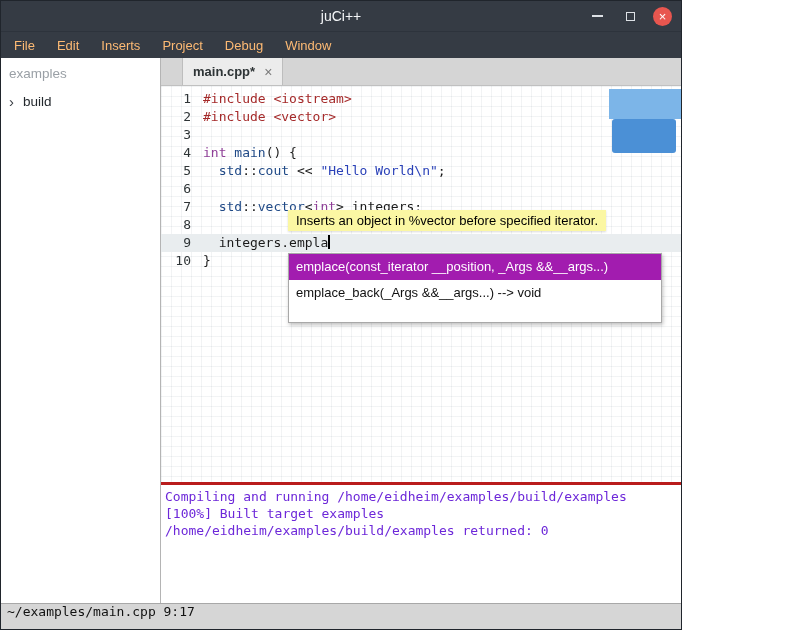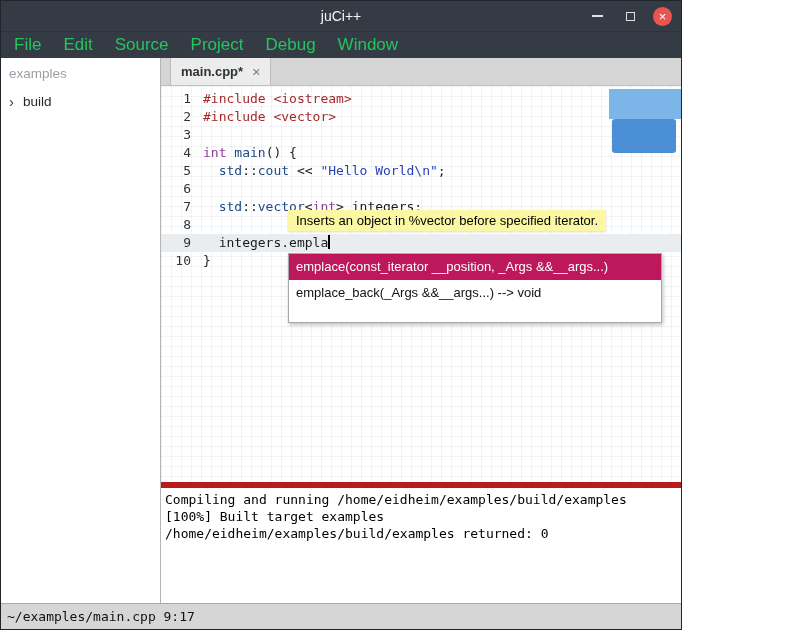--- a/index.html
+++ b/index.html
@@ -17,42 +17,42 @@
              background:transparent; border:none; cursor:default; }
   .min-glyph { width:11px; height:2px; background:#dde1e6; }
   .restore-glyph { width:9px; height:9px; border:1px solid #dde1e6; }
   .close-btn { width:19px; height:19px; border-radius:50%; background:#e8564f;
                color:#ffffff; font-size:13px; line-height:1; display:flex;
                align-items:center; justify-content:center; border:none; }
 
   
   .menubar { height:27px; background:#353b44; border-top:1px solid #2d333c; flex:none;
              display:flex; align-items:center; padding-left:2px; }
-  .menu-item { color:#22c55e; font-size:17px; padding:0 11px; height:100%;
+  .menu-item { color:#fdba74; font-size:13px; padding:0 11px; height:100%;
                display:flex; align-items:center; }
 
   
   .middle { flex:1; display:flex; min-height:0; }
 
   
   .sidebar { width:160px; flex:none; background:#ffffff; border-right:1px solid #b4b4b4;
              font-size:13.5px; color:#24292e; }
   .sidebar-header { color:#9aa0a6; padding:8px 8px 7px 8px; }
   .tree-row { height:27px; display:flex; align-items:center; padding-left:8px; white-space:nowrap; }
   .tree-row.indent { padding-left:22px; }
   .tree-row.selected { background:#cdcdcd; }
   .expander { width:14px; font-size:15px; color:#3a3f45; line-height:1; }
 
   
   .main { flex:1; display:flex; flex-direction:column; min-width:0; background:#ffffff; }
 
   
   .tabbar { height:28px; flex:none; background:#d5d5d5; border-bottom:1px solid #c0c0c0;
             display:flex; align-items:stretch; }
-  .tab { margin-left:9px; background:#ececec; border-left:1px solid #bdbdbd;
+  .tab { margin-left:21px; background:#ececec; border-left:1px solid #bdbdbd;
          border-right:1px solid #bdbdbd; padding:0 10px; display:flex; align-items:center;
          gap:9px; font-size:13px; font-weight:bold; color:#2e3436; }
   .tab-close { color:#7a7a7a; font-weight:normal; font-size:14px; }
 
   
   .editor { flex:1; position:relative; overflow:hidden; background:#ffffff;
             font-family:"DejaVu Sans Mono", monospace; font-size:13px; }
   .buffer { position:absolute; left:0; top:0; bottom:0; width:563px; padding-top:4px;
             background-image:
               linear-gradient(to right, rgba(70,90,110,0.07) 1px, transparent 1px),
@@ -72,36 +72,36 @@
   
   .tooltip { position:absolute; left:127px; top:124px; background:#fbf7a3; color:#000;
              font-family:"Liberation Sans", sans-serif; font-size:13px;
              padding:3px 8px; z-index:5; white-space:nowrap; box-shadow:0 1px 2px rgba(0,0,0,0.15); }
   .completion { position:absolute; left:127px; top:167px; width:374px; background:#ffffff;
                 border:1px solid #a8a8a8; box-shadow:1px 2px 4px rgba(0,0,0,0.25);
                 padding-bottom:16px; z-index:6; font-family:"Liberation Sans", sans-serif;
                 font-size:13px; }
   .comp-row { height:26px; line-height:26px; padding:0 7px; color:#111;
               white-space:nowrap; overflow:hidden; }
-  .comp-row.selected { background:#be185d; color:#ffffff; }
+  .comp-row.selected { background:#a21caf; color:#ffffff; }
 
   
   .ov-light { position:absolute; right:0; top:3px; width:72px; height:30px; background:#7cb5e8; }
   .ov-dark { position:absolute; right:5px; top:33px; width:64px; height:34px;
              background:#4b90d6; border-radius:3px; }
 
   
-  .terminal { height:121px; flex:none; border-top:6px solid #b91c1c; background:#ffffff;
-              font-family:"DejaVu Sans Mono", monospace; font-size:13px; color:#000000;
+  .terminal { height:121px; flex:none; border-top:3px solid #b91c1c; background:#ffffff;
+              font-family:"DejaVu Sans Mono", monospace; font-size:13px; color:#6d28d9;
               padding:3px 4px; overflow:hidden; }
   .terminal-line { height:17px; line-height:17px; white-space:pre; }
 
   
   .statusbar { height:26px; flex:none; background:#d6d6d6; border-top:1px solid #a8a8a8;
-               display:flex; align-items:center; padding-left:6px;
+               display:flex; align-items:flex-start; padding-left:6px;
                font-family:"DejaVu Sans Mono", monospace; font-size:13px; color:#111; }
 </style>
 </head>
 <body>
 
 <div class="window">
 
   <div class="titlebar">
     <div class="title">juCi++</div>
     <div class="win-controls">
@@ -113,21 +113,21 @@
       </button>
       <button class="close-btn">
         <span>×</span>
       </button>
     </div>
   </div>
 
   <div class="menubar">
     <span class="menu-item">File</span>
     <span class="menu-item">Edit</span>
-    <span class="menu-item">Source</span>
+    <span class="menu-item">Inserts</span>
     <span class="menu-item">Project</span>
     <span class="menu-item">Debug</span>
     <span class="menu-item">Window</span>
   </div>
 
   <div class="middle">
 
     <div class="sidebar">
       <div class="sidebar-header">examples</div>
       <div class="tree-row">

